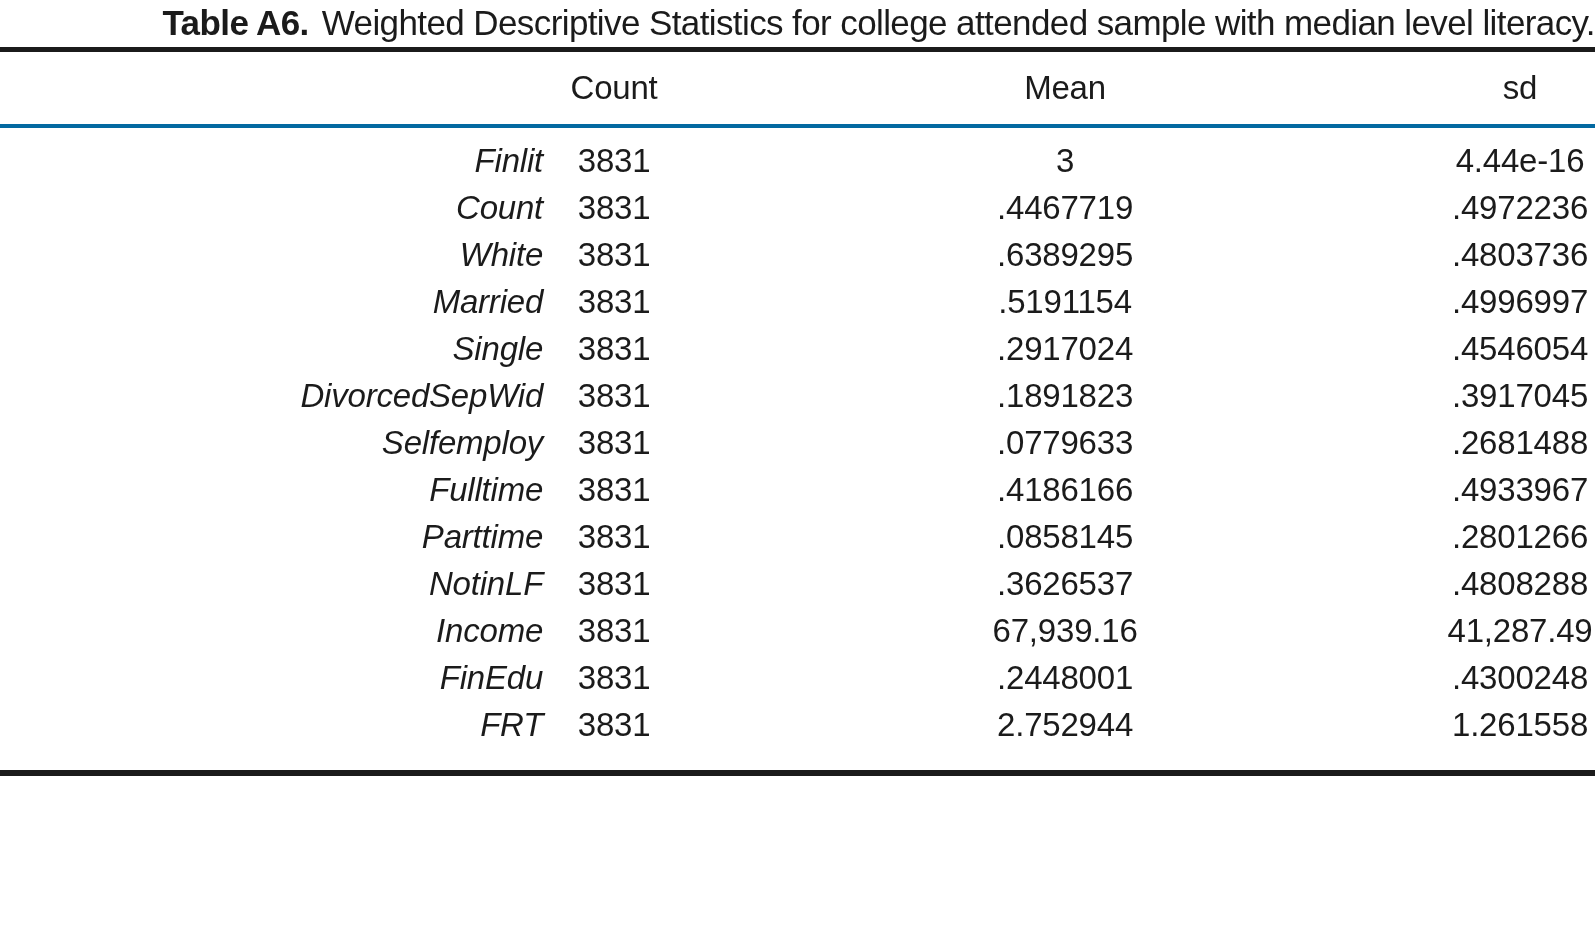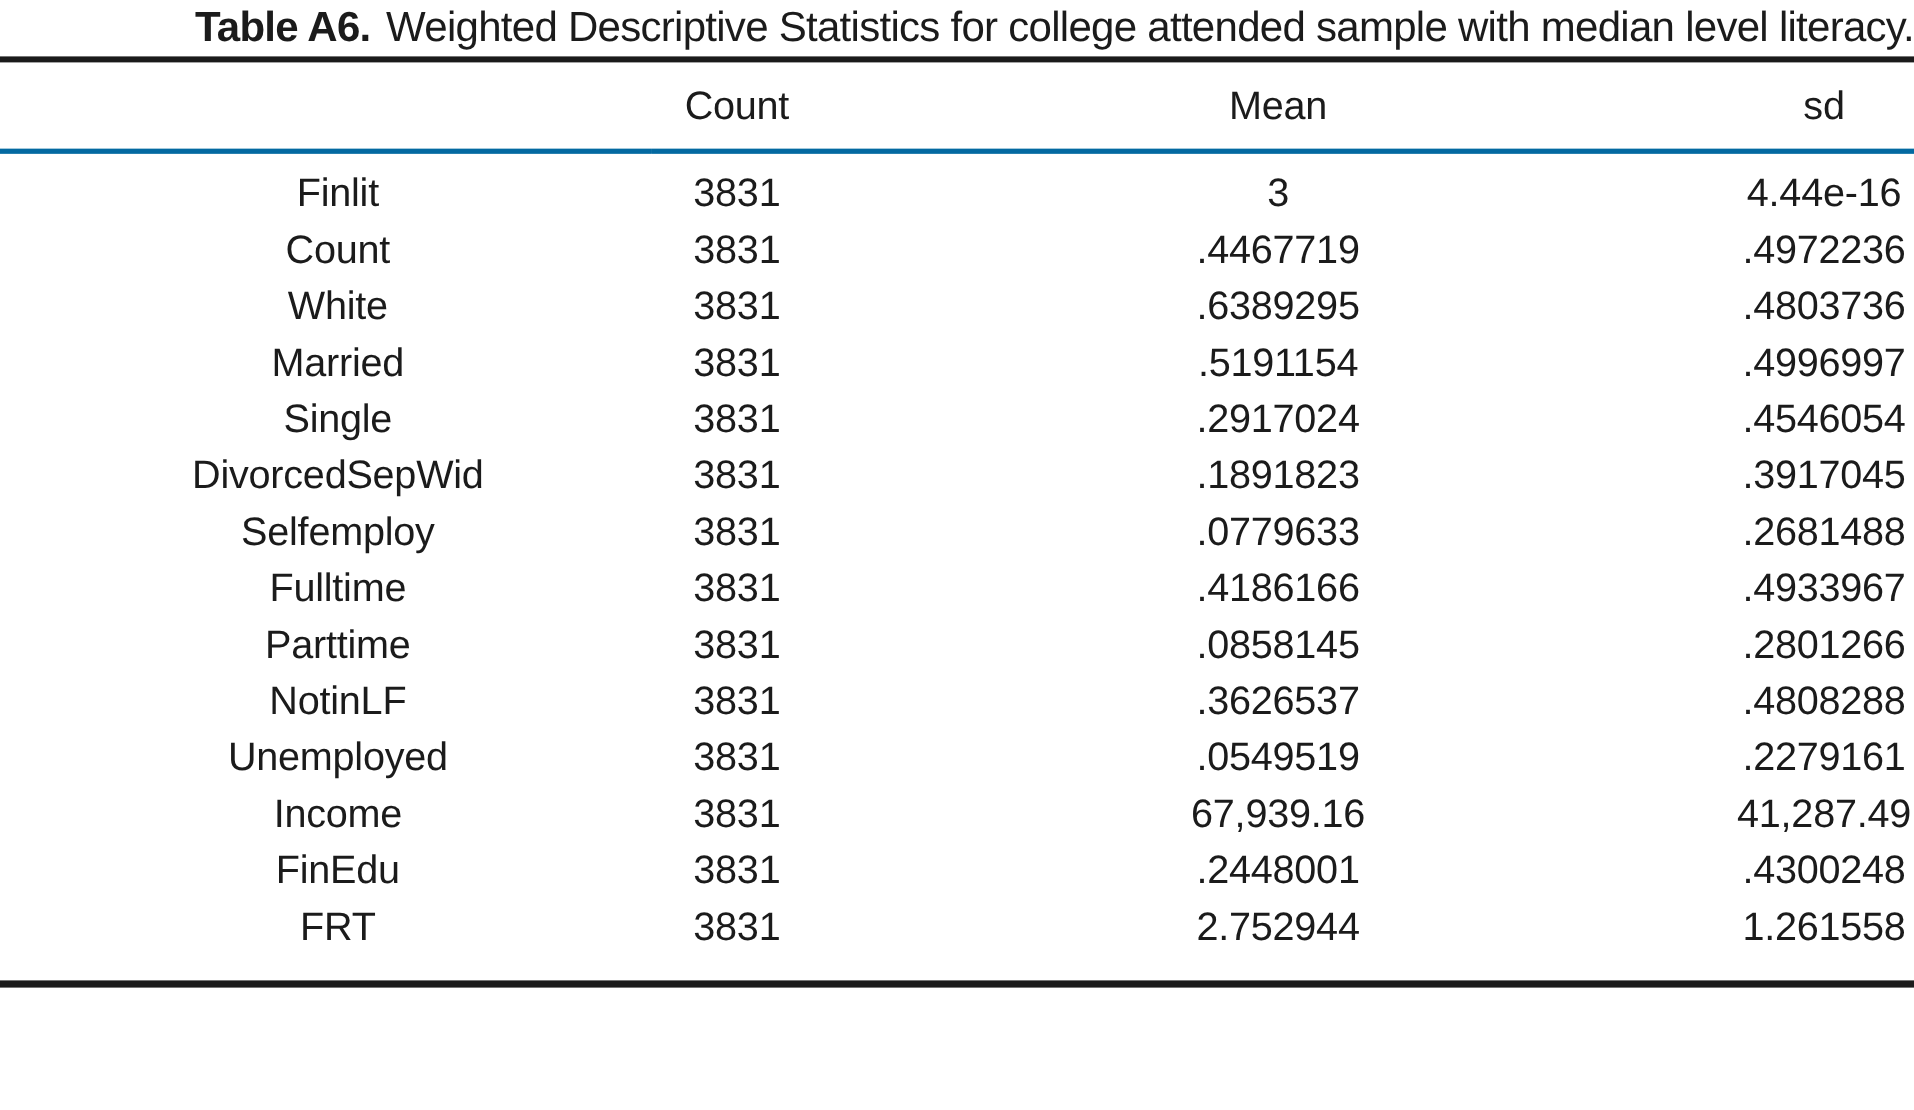--- a/index.html
+++ b/index.html
@@ -57,22 +57,23 @@
   }
   table.stats thead th:first-child { text-align: left; }
   table.stats tbody td {
     height: 47px;
     padding: 0;
     text-align: center;
     vertical-align: middle;
     white-space: nowrap;
   }
   table.stats tbody td:first-child {
-    text-align: center;
+    text-align: right;
     padding-left: 20px;
+    font-style: italic;
   }
   table.stats tbody tr:first-child td { padding-top: 9px; }
 </style>
 </head>
 <body>
 
 <div class="page">
 
   <div class="title">
     <span class="title-label">Table A6.</span><span>Weighted Descriptive Statistics for college attended sample with median level literacy.</span>
@@ -150,26 +151,20 @@
           <td>.0858145</td>
           <td>.2801266</td>
         </tr>
         <tr>
           <td>NotinLF</td>
           <td>3831</td>
           <td>.3626537</td>
           <td>.4808288</td>
         </tr>
         <tr>
-          <td>Unemployed</td>
-          <td>3831</td>
-          <td>.0549519</td>
-          <td>.2279161</td>
-        </tr>
-        <tr>
           <td>Income</td>
           <td>3831</td>
           <td>67,939.16</td>
           <td>41,287.49</td>
         </tr>
         <tr>
           <td>FinEdu</td>
           <td>3831</td>
           <td>.2448001</td>
           <td>.4300248</td>

